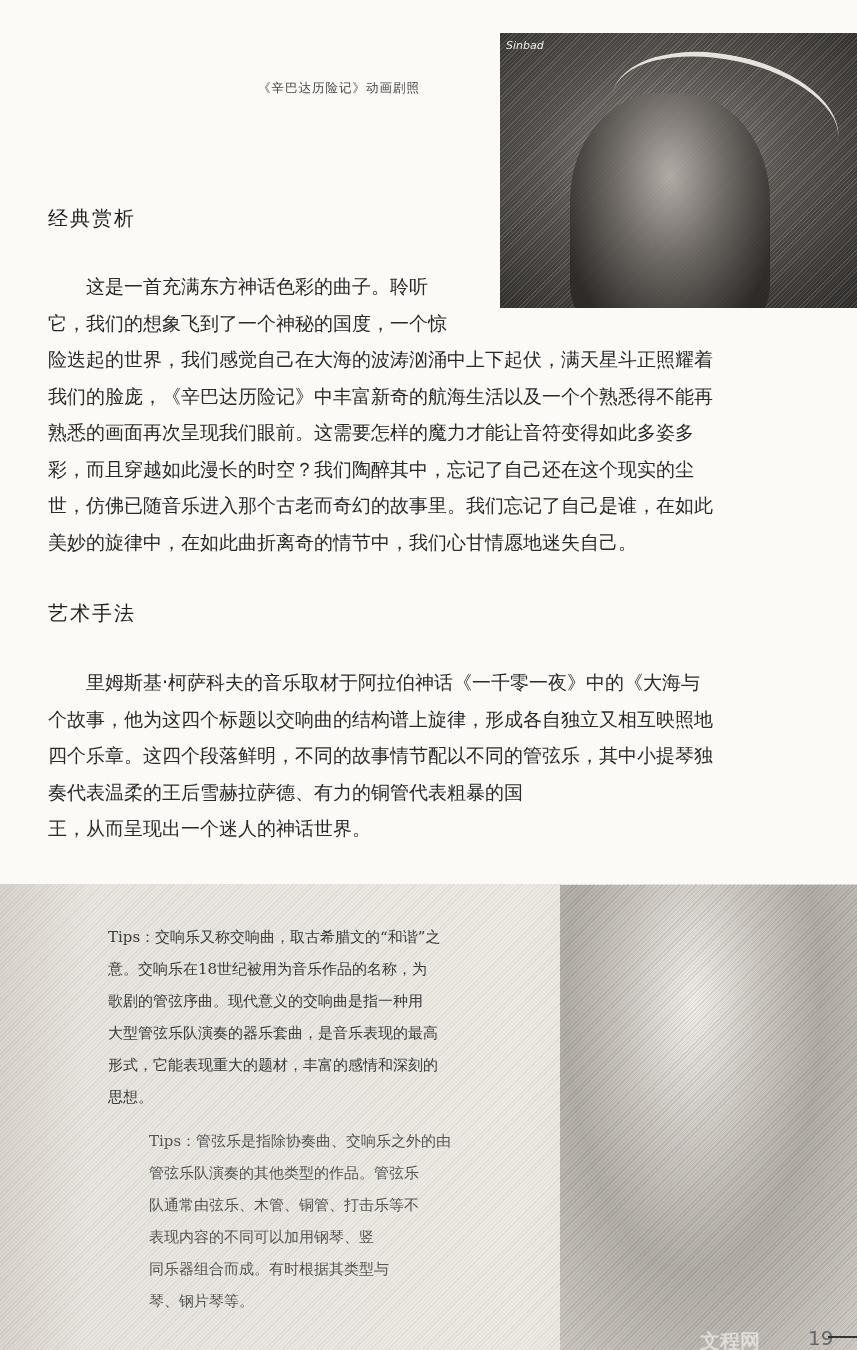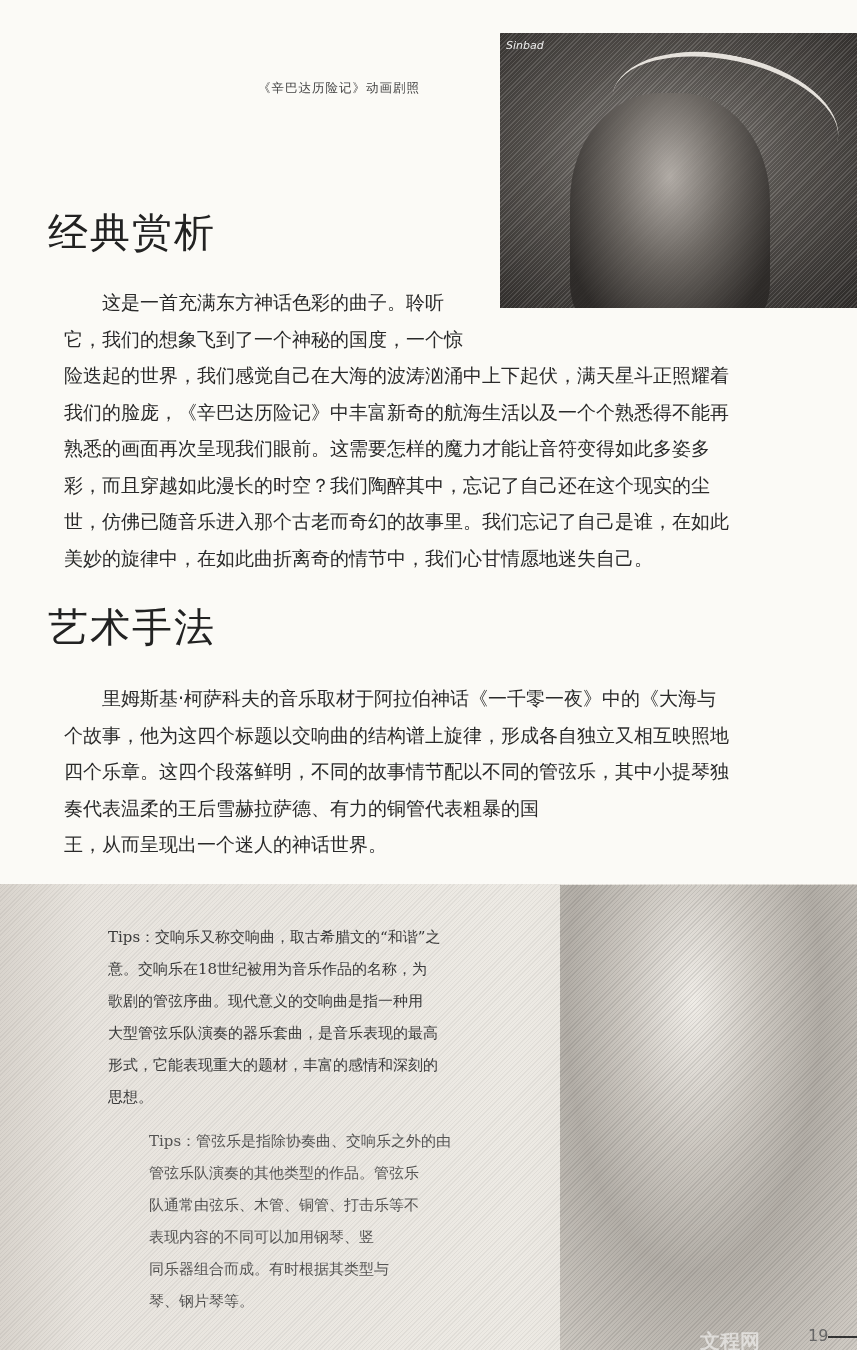--- a/index.html
+++ b/index.html
@@ -31,27 +31,27 @@
       transform: rotate(12deg);
     }
     .photo-top .figure {
       position: absolute; left: 70px; top: 60px; width: 200px; height: 240px;
       border-radius: 45% 45% 20% 20%;
       background: radial-gradient(ellipse at 50% 35%, #b9b3ad 0%, #6d6863 40%, #2a2725 80%);
       opacity: 0.85;
     }
     h2 {
       position: absolute; margin: 0; font-weight: normal;
-      font-size: 40px; color: #222; letter-spacing: 2px;
+      font-size: 20px; color: #222; letter-spacing: 2px;
       font-family: "DejaVu Sans", sans-serif;
     }
     #h-appreciation { left: 48px; top: 205px; }
     #h-technique { left: 48px; top: 600px; }
     .para {
-      position: absolute; margin: 16px;
+      position: absolute; margin: 0;
       font-size: 19px; line-height: 36.5px; color: #2a2a2a;
       font-family: "DejaVu Sans", sans-serif;
     }
     .para .line { display: block; white-space: nowrap; }
     #p1 { left: 48px; top: 268px; }
     #p2 { left: 48px; top: 664px; }
     .bottom-band {
       position: absolute; left: 0; top: 884px; width: 857px; height: 466px;
       background:
         repeating-linear-gradient(135deg, rgba(0,0,0,0.05) 0 1px, rgba(255,255,255,0) 1px 3px),
@@ -66,21 +66,21 @@
     }
     .tips {
       position: absolute; margin: 0;
       font-size: 15px; line-height: 32px; color: #3a3a3a;
       font-family: "DejaVu Serif", "Liberation Serif", serif;
     }
     .tips .line { display: block; white-space: nowrap; }
     #tips1 { left: 108px; top: 921px; }
     #tips2 { left: 108px; top: 1125px; opacity: 0.85; margin-left: 41px; }
     .page-number {
-      position: absolute; left: 808px; top: 1326px; font-size: 16px; color: #666;
+      position: absolute; left: 808px; top: 1326px; font-size: 20px; color: #666;
       font-family: "DejaVu Sans", sans-serif;
     }
     .page-rule {
       position: absolute; left: 828px; top: 1336px; width: 29px; height: 2px; background: #333;
     }
     .watermark {
       position: absolute; left: 700px; top: 1328px; font-size: 20px; color: rgba(255,255,255,0.55);
       font-family: "DejaVu Sans", sans-serif; font-weight: bold;
     }
   </style>

